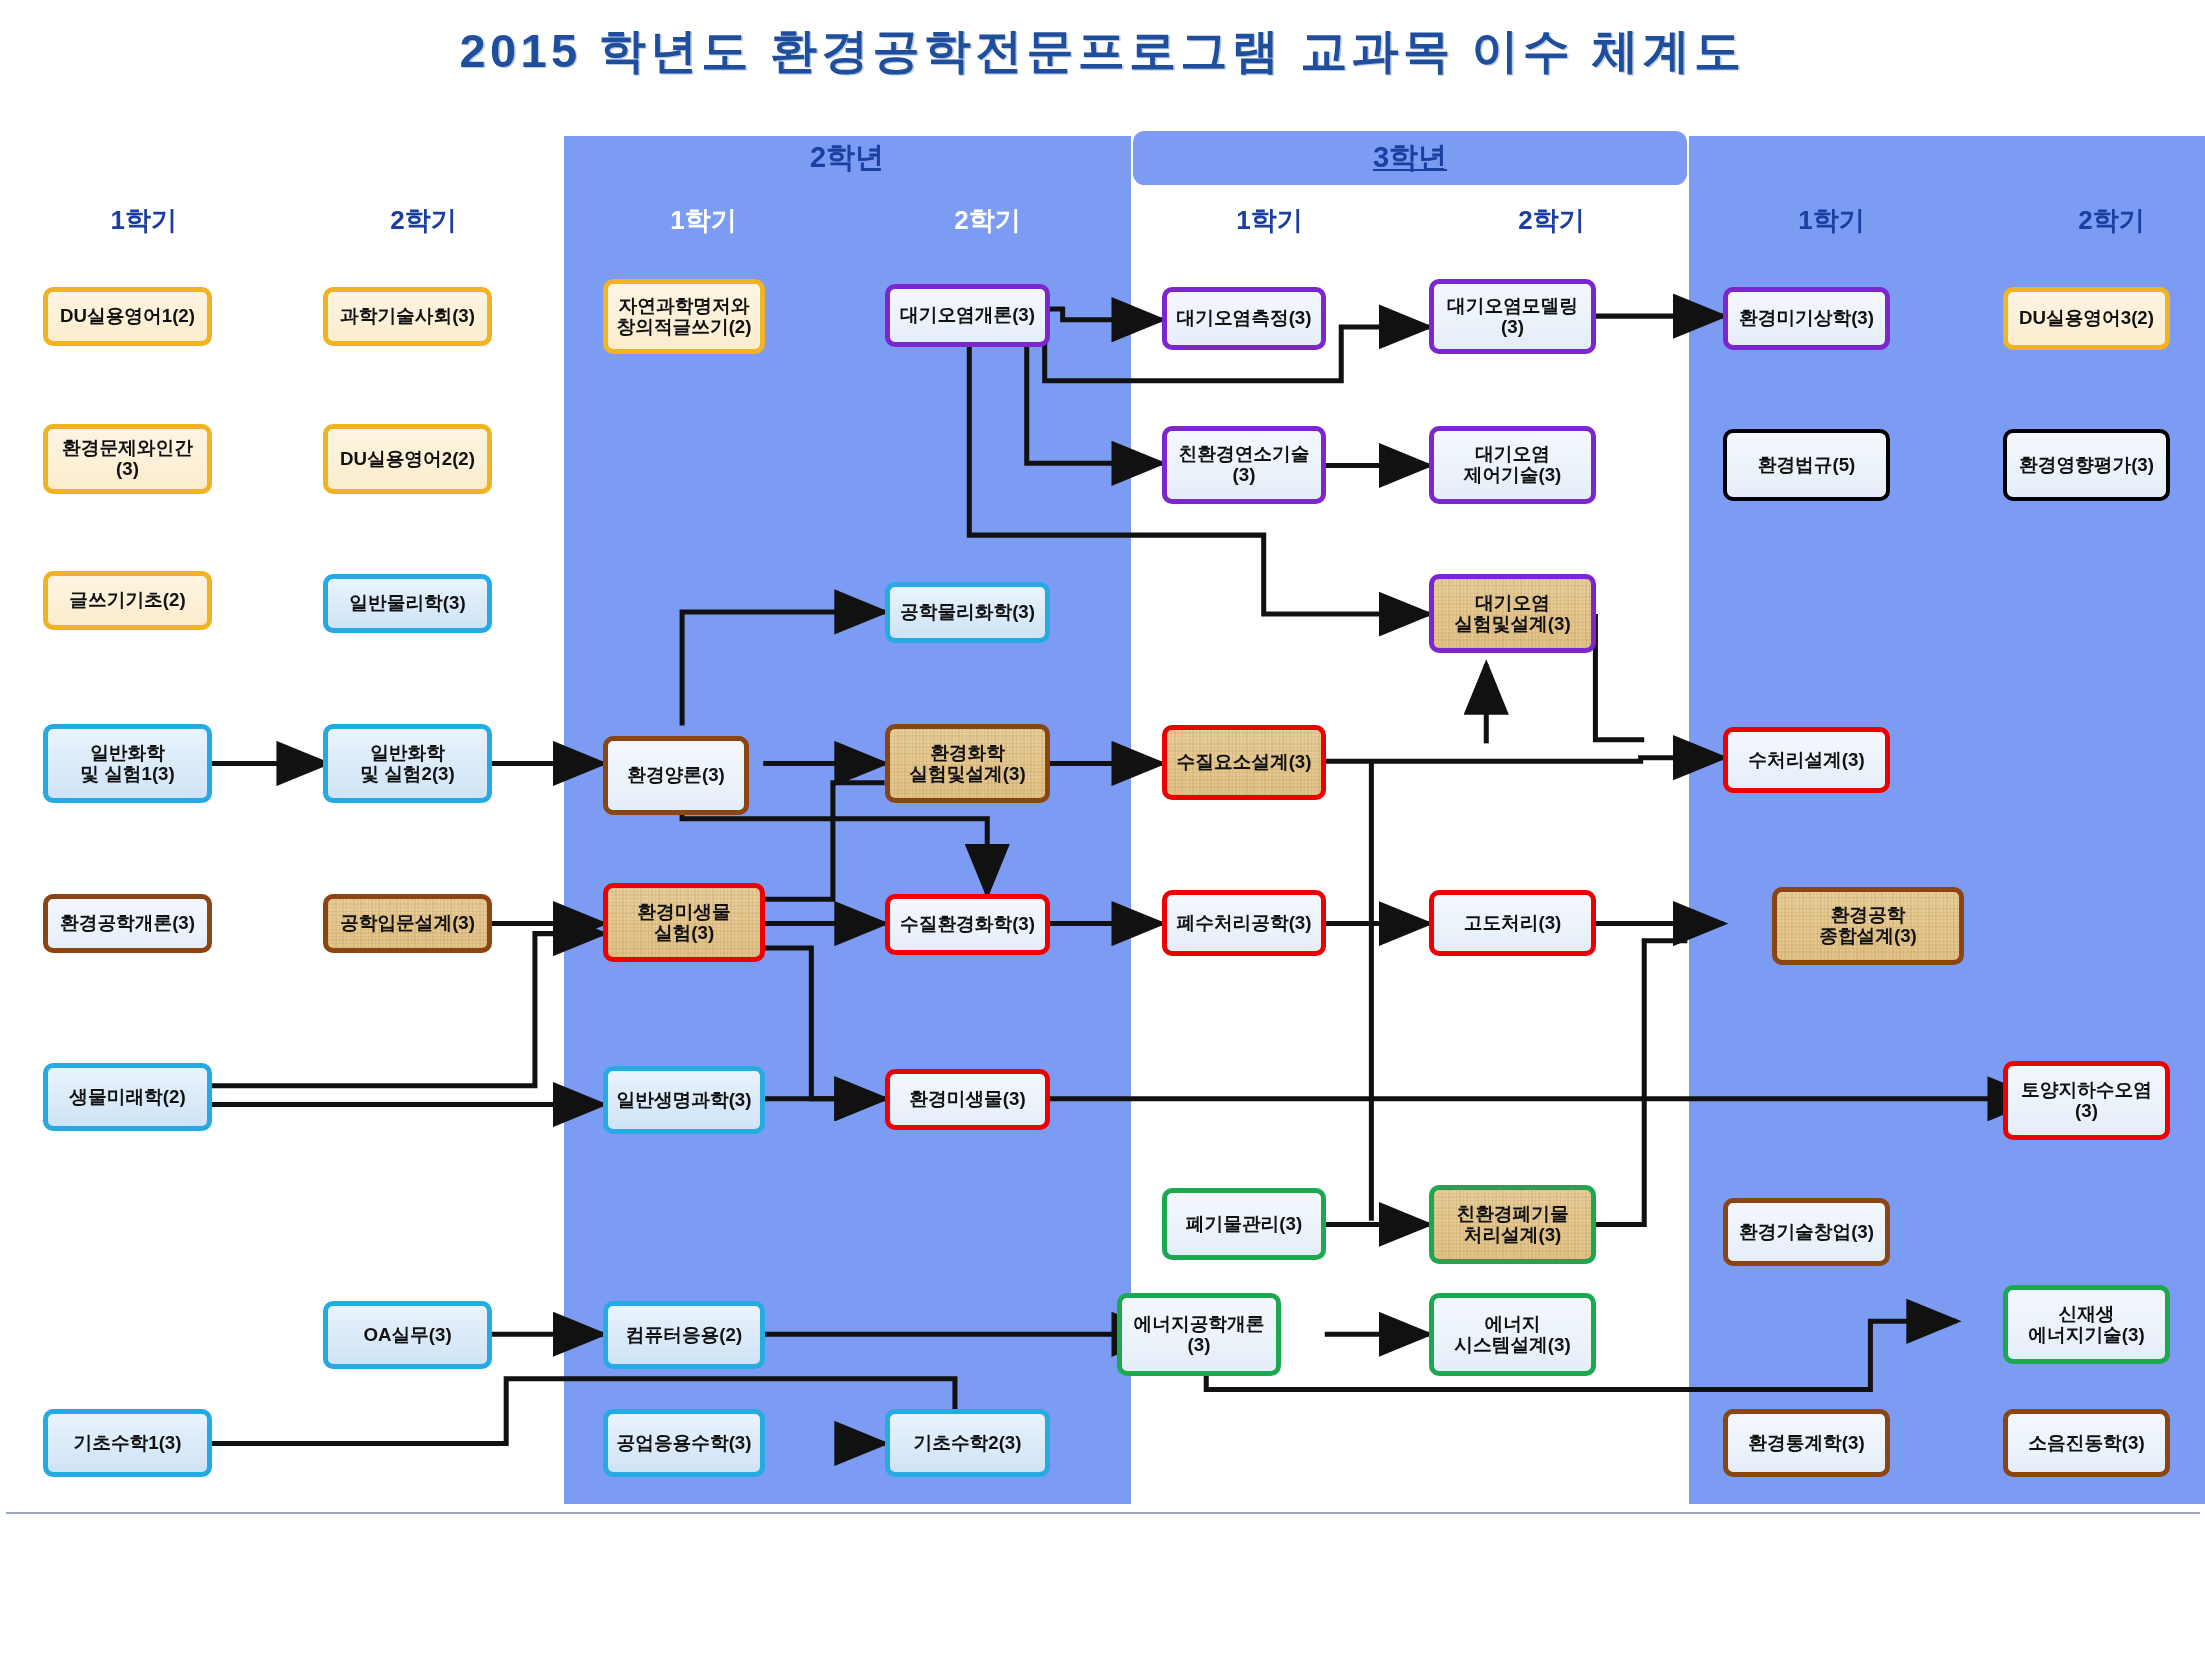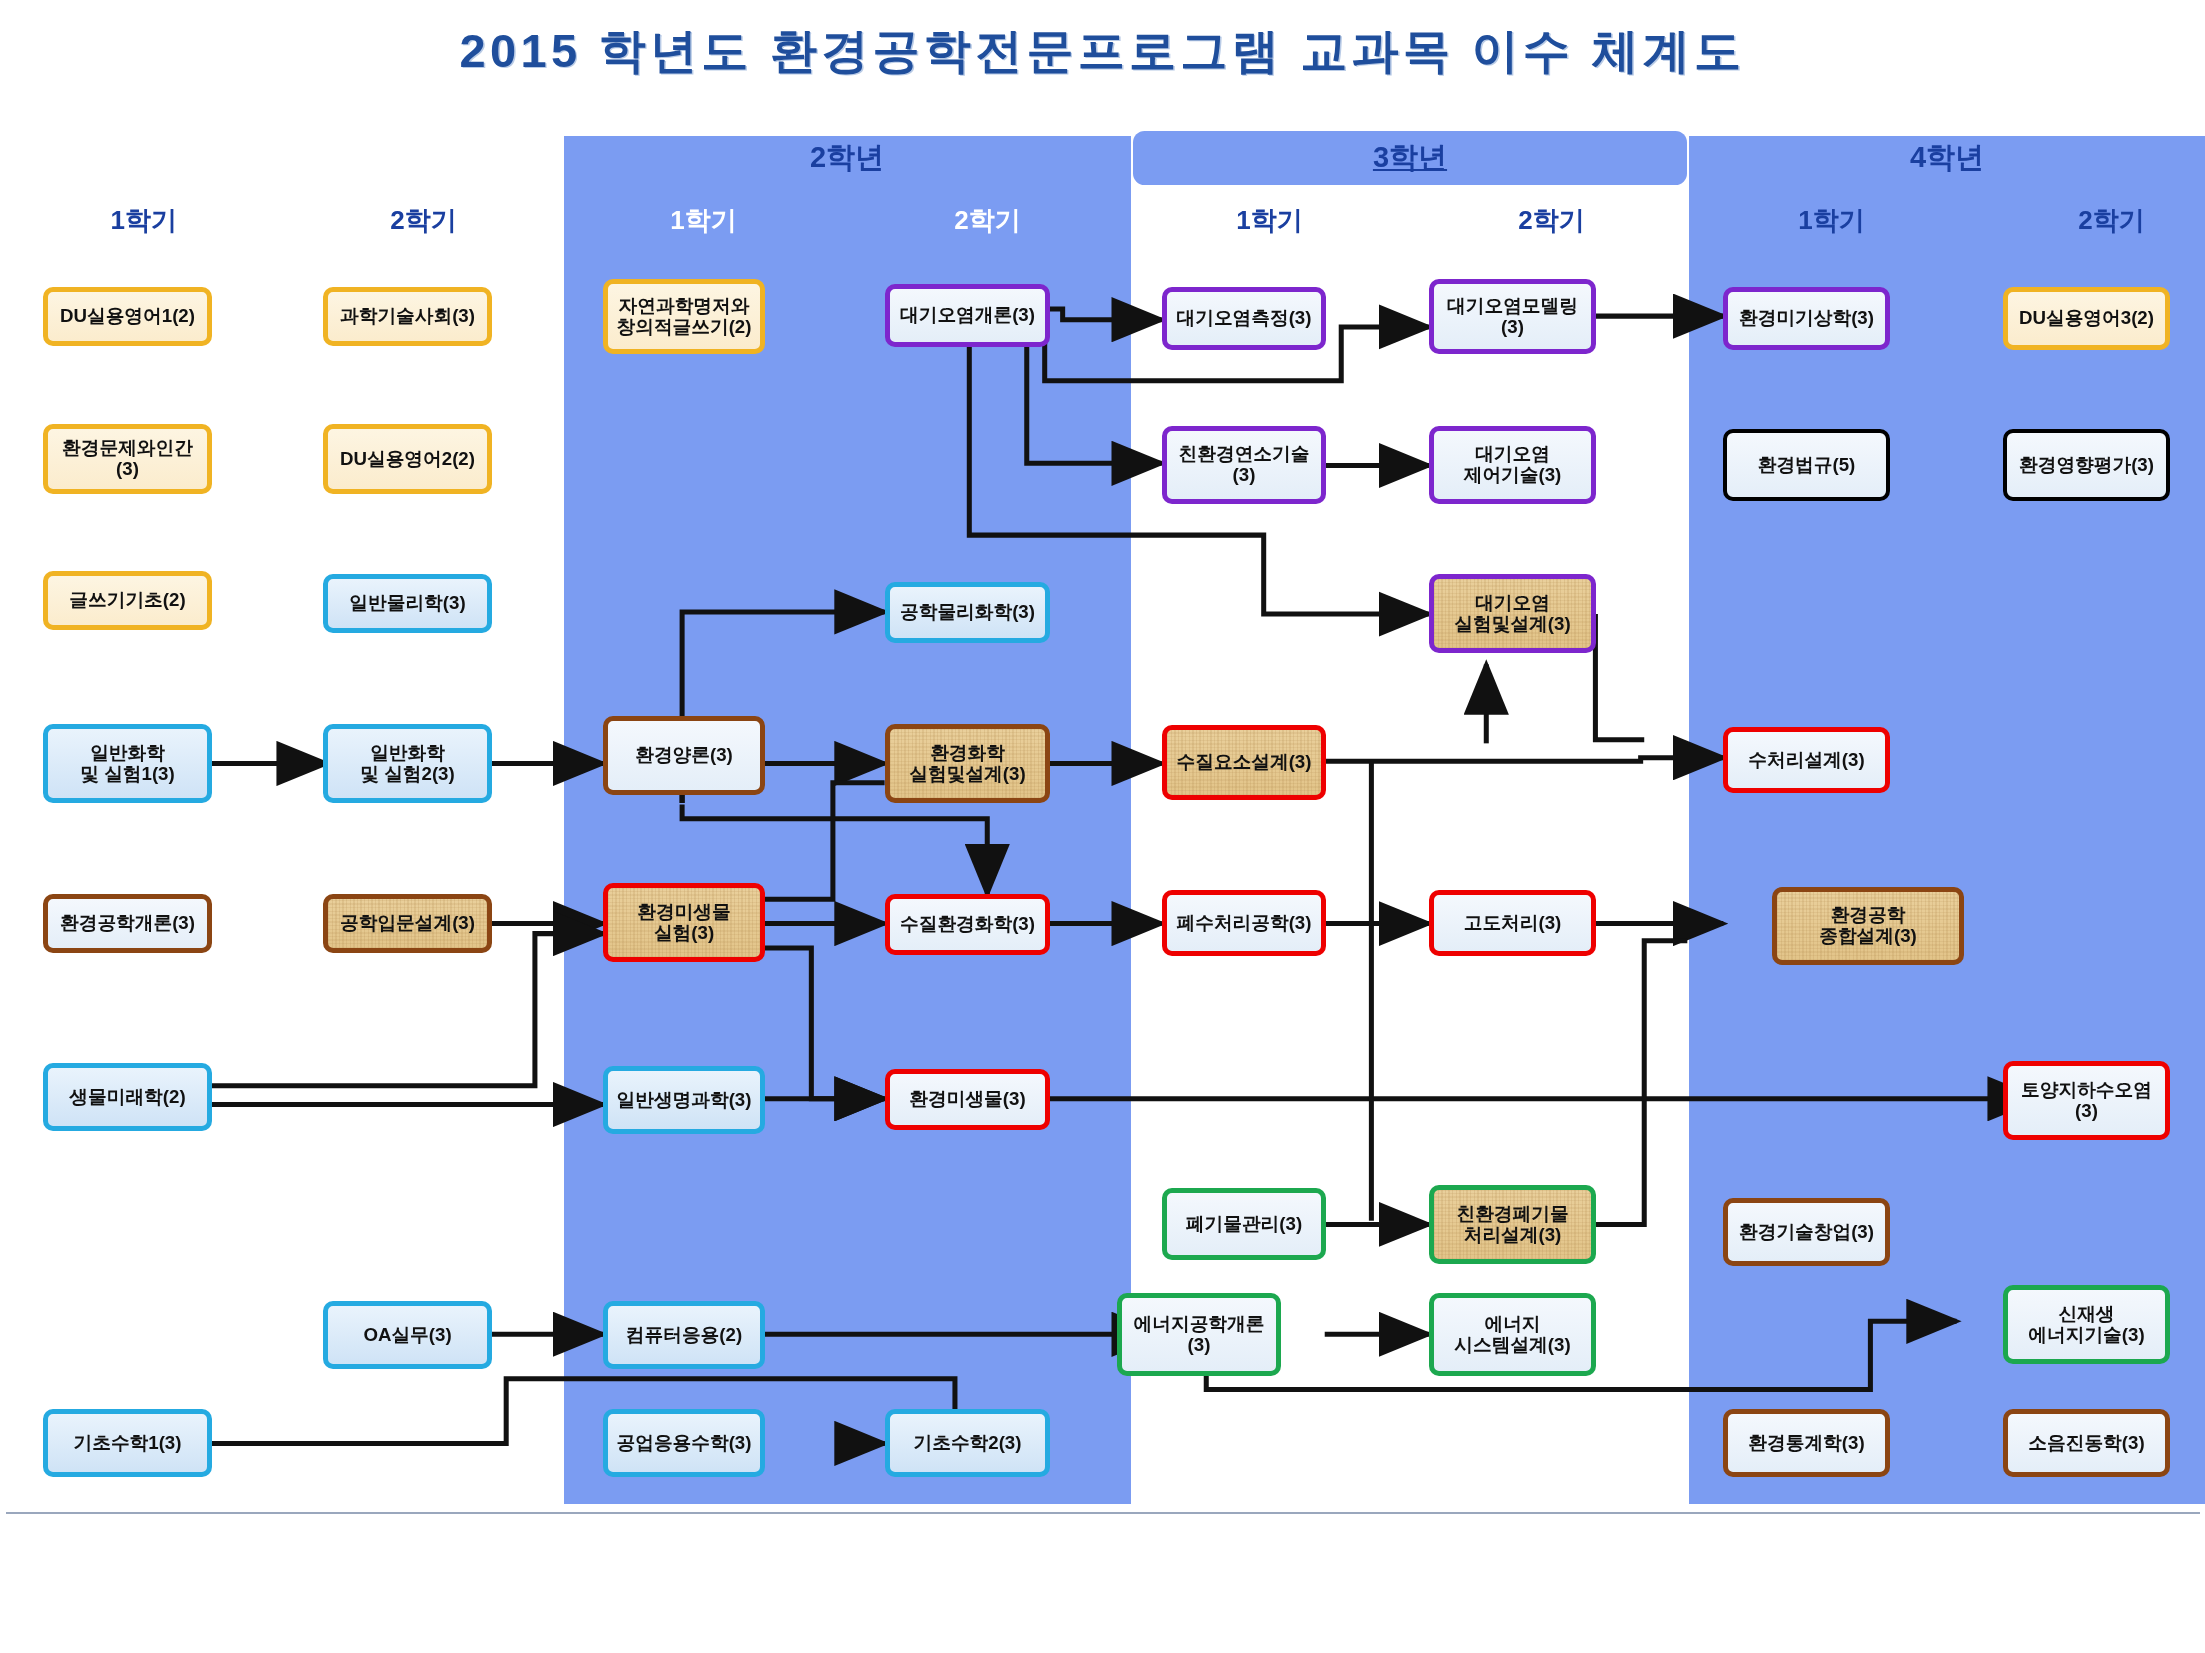--- a/index.html
+++ b/index.html
@@ -79,21 +79,20 @@
 
 <div id="root">
 
   <div class="band" id="band-y2"></div>
   <div class="band" id="band-y4"></div>
 
   <div id="title">2015 학년도  환경공학전문프로그램 교과목 이수 체계도</div>
 
   <div class="year-pill" id="year2">2학년</div>
   <div class="year-pill filled" id="year3">3학년</div>
-  <div class="year-pill" id="year4">4학년</div>
 
   <div class="sem" style="left:7.2px">1학기</div>
   <div class="sem" style="left:287px">2학기</div>
   <div class="sem onband" style="left:567px">1학기</div>
   <div class="sem onband" style="left:851px">2학기</div>
   <div class="sem" style="left:1133px">1학기</div>
   <div class="sem" style="left:1415px">2학기</div>
   <div class="sem" style="left:1695px">1학기</div>
   <div class="sem" style="left:1975px">2학기</div>
 
@@ -191,21 +190,21 @@
   <div class="box c-gen" style="left:323px;top:287px;width:169px;height:59px">과학기술사회(3)</div>
   <div class="box c-gen" style="left:323px;top:424px;width:169px;height:70px">DU실용영어2(2)</div>
   <div class="box c-msc" style="left:323px;top:574px;width:169px;height:59px">일반물리학(3)</div>
   <div class="box c-msc" style="left:323px;top:724px;width:169px;height:79px">일반화학
 및  실험2(3)</div>
   <div class="box c-major design" style="left:323px;top:894px;width:169px;height:59px">공학입문설계(3)</div>
   <div class="box c-msc" style="left:323px;top:1301px;width:169px;height:68px">OA실무(3)</div>
 
   <div class="box c-gen" style="left:603px;top:279px;width:162px;height:75px">자연과학명저와
 창의적글쓰기(2)</div>
-  <div class="box c-major" style="left:603px;top:716px;width:162px;height:79px">환경양론(3)</div>
+  <div class="box c-major" style="left:603px;top:736px;width:146px;height:79px">환경양론(3)</div>
   <div class="box c-water design" style="left:603px;top:883px;width:162px;height:79px">환경미생물
 실험(3)</div>
   <div class="box c-msc" style="left:603px;top:1066px;width:162px;height:68px">일반생명과학(3)</div>
   <div class="box c-msc" style="left:603px;top:1301px;width:162px;height:68px">컴퓨터응용(2)</div>
   <div class="box c-msc" style="left:603px;top:1409px;width:162px;height:68px">공업응용수학(3)</div>
 
   <div class="box c-air" style="left:885px;top:284px;width:165px;height:63px">대기오염개론(3)</div>
   <div class="box c-msc" style="left:885px;top:582px;width:165px;height:61px">공학물리화학(3)</div>
   <div class="box c-major design" style="left:885px;top:724px;width:165px;height:79px">환경화학
 실험및설계(3)</div>

